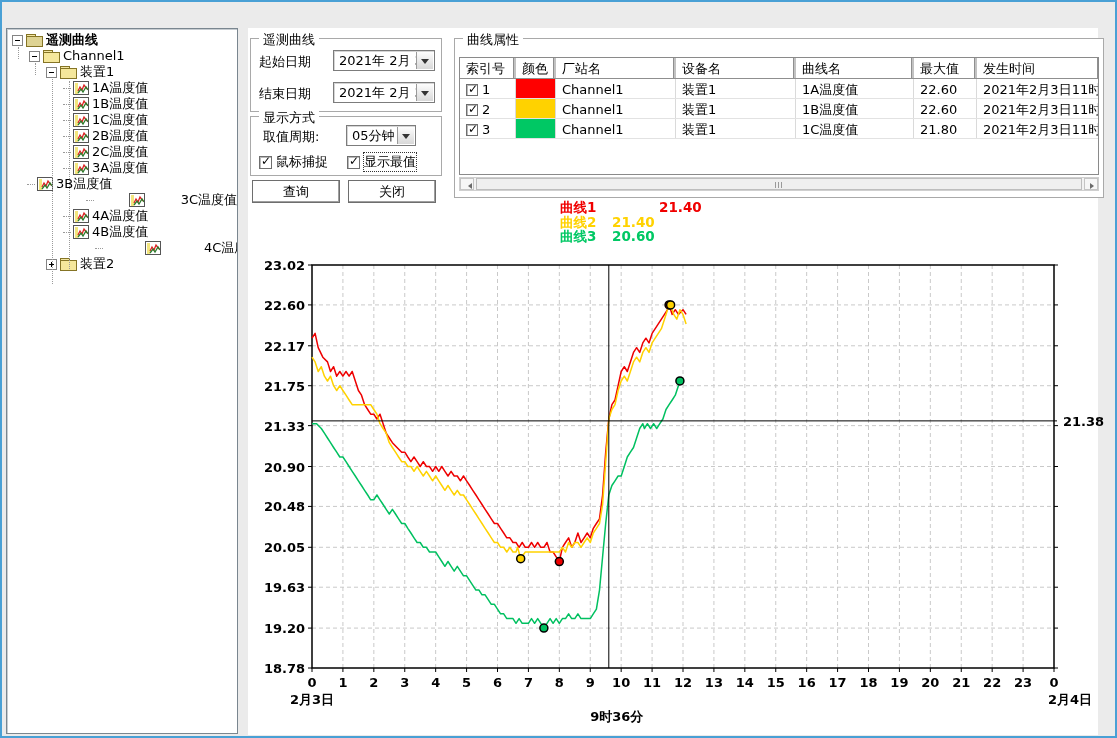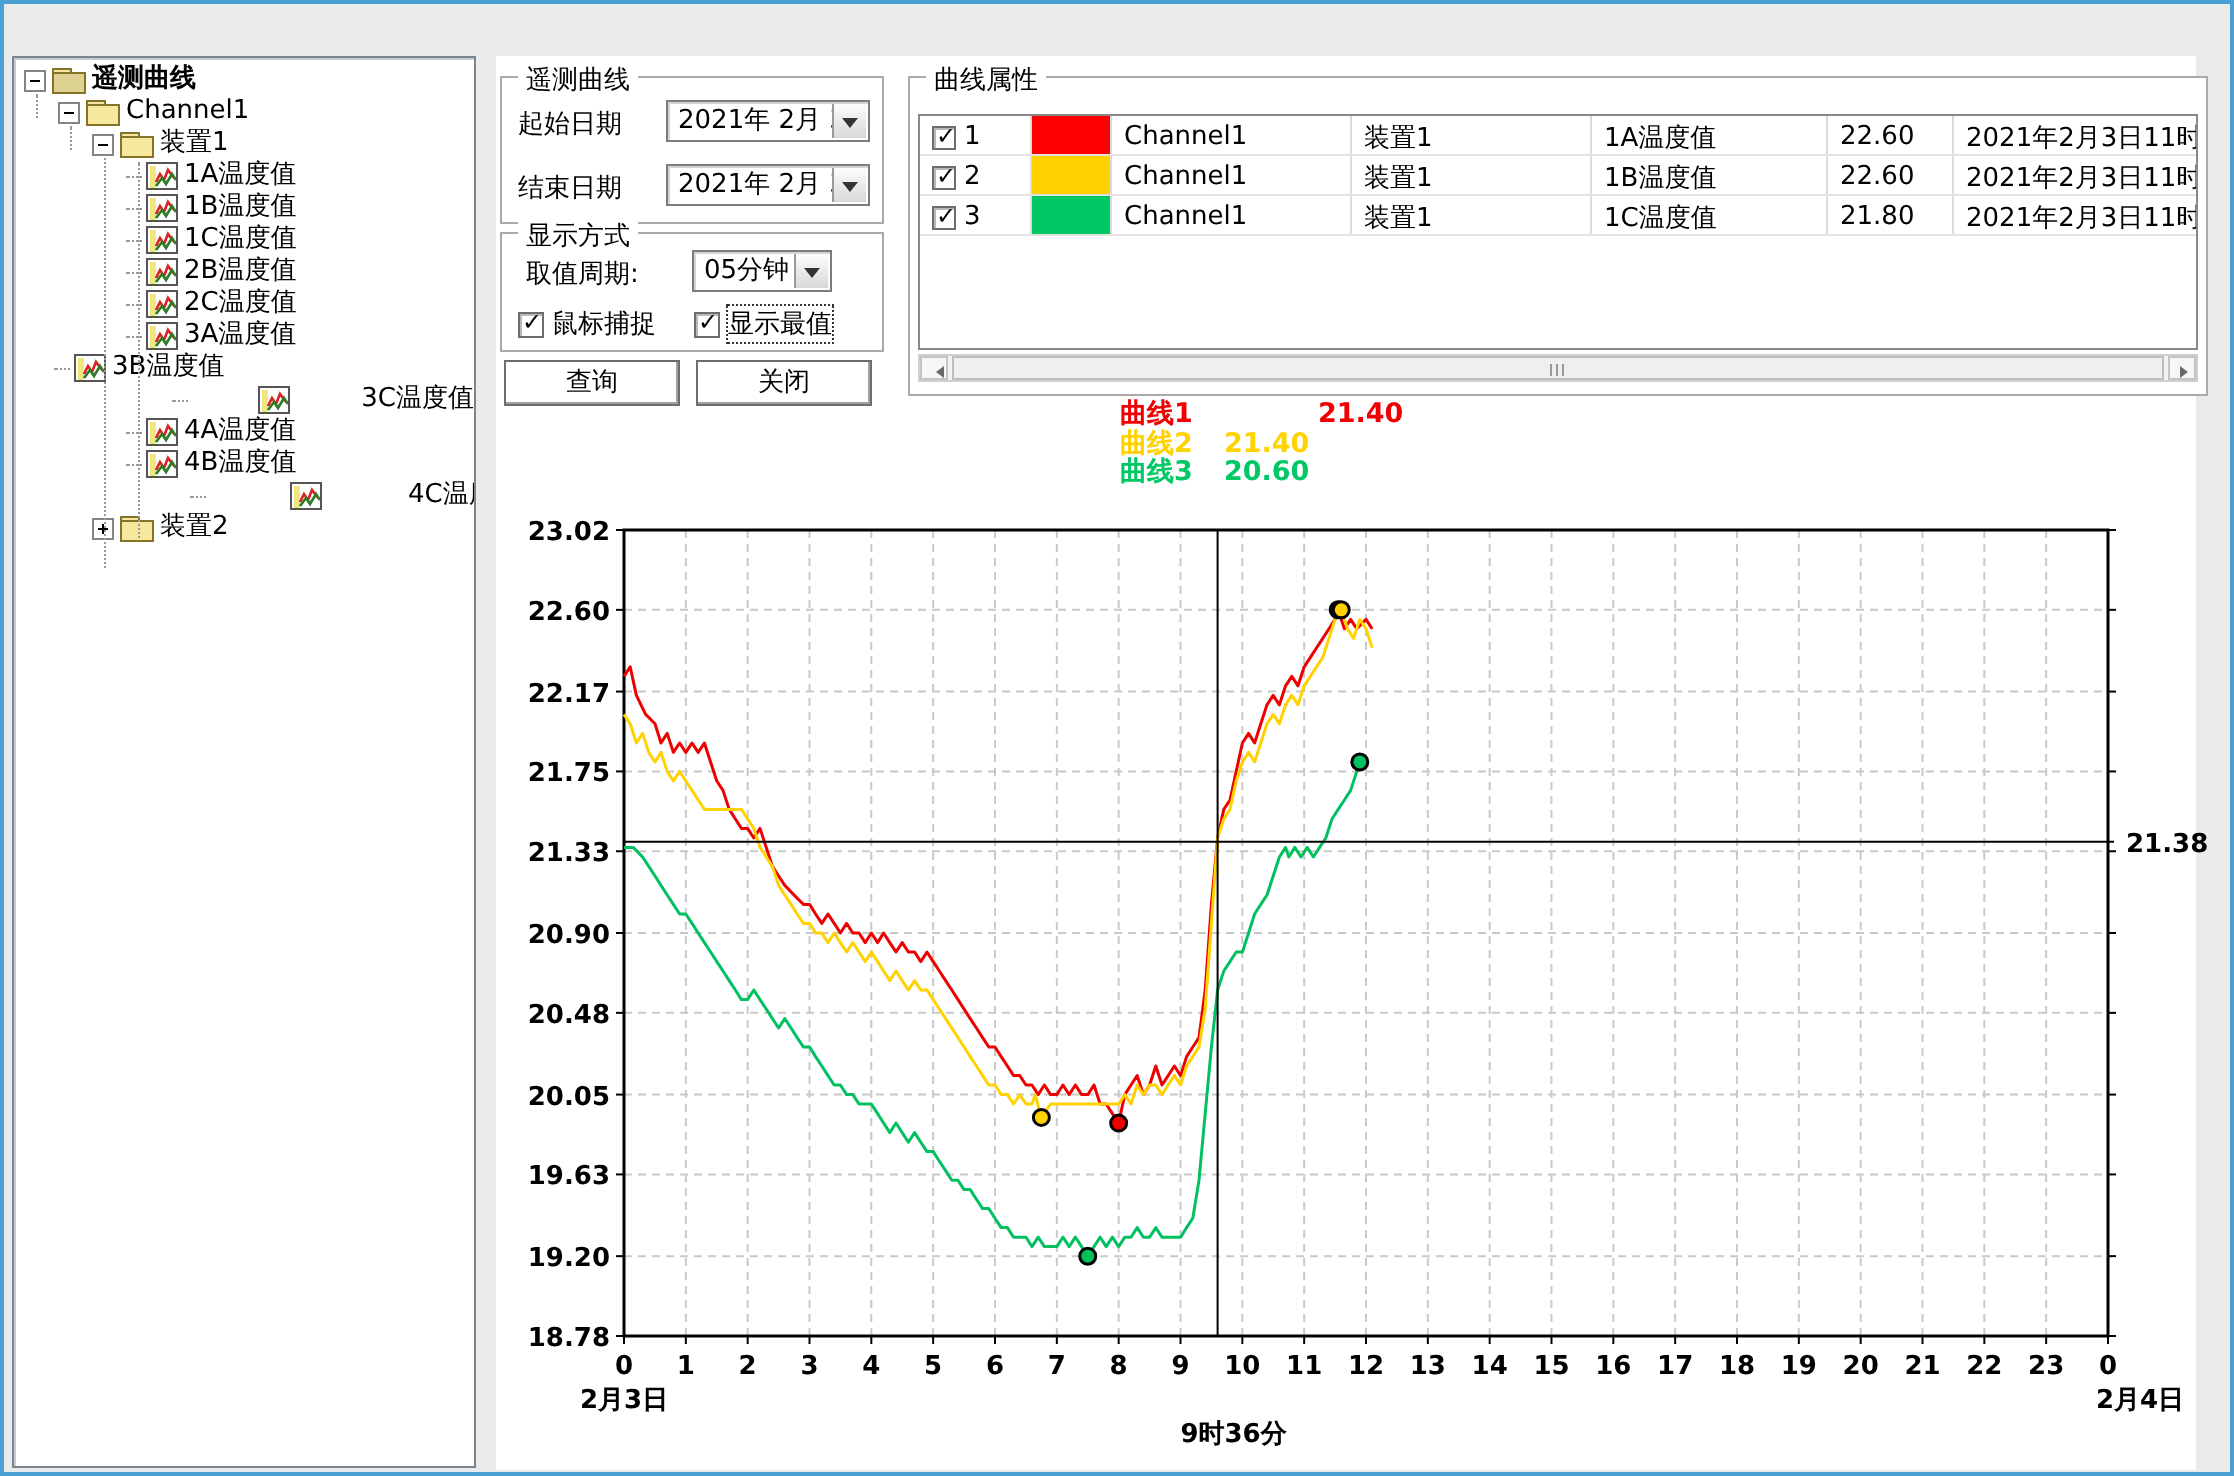--- a/index.html
+++ b/index.html
@@ -249,20 +249,29 @@
       <span class="focus-dotted">显示最值</span>
     </div>
   </div>
 
   <div class="pushbtn" style="left:250px;top:178px;width:88px;">查询</div>
   <div class="pushbtn" style="left:346px;top:178px;width:88px;">关闭</div>
 
   <div class="groupbox" style="left:452px;top:36px;width:648px;height:158px;">
     <span class="gtitle">曲线属性</span>
     <div id="curve-table" style="height:116px;">
+        <div class="hrow">
+          <div class="hcell" style="width: 56px;">索引号</div>
+          <div class="hcell" style="width: 40px;">颜色</div>
+          <div class="hcell" style="width: 120px;">厂站名</div>
+          <div class="hcell" style="width: 120px;">设备名</div>
+          <div class="hcell" style="width: 118px;">曲线名</div>
+          <div class="hcell" style="width: 63px;">最大值</div>
+          <div class="hcell" style="width: auto; flex: 1 1 0%; border-right: none;">发生时间</div>
+        </div>
         <div class="drow">
           <div class="dcell" style="width: 56px;">
             <span class="cb checked"></span>
             <span>1</span>
           </div>
           <div class="dcell colorcell" style="width: 40px;">
             <span class="swatch" style="background: rgb(255, 0, 0);"></span>
           </div>
           <div class="dcell" style="width: 120px;">Channel1</div>
           <div class="dcell" style="width: 120px;">装置1</div>

